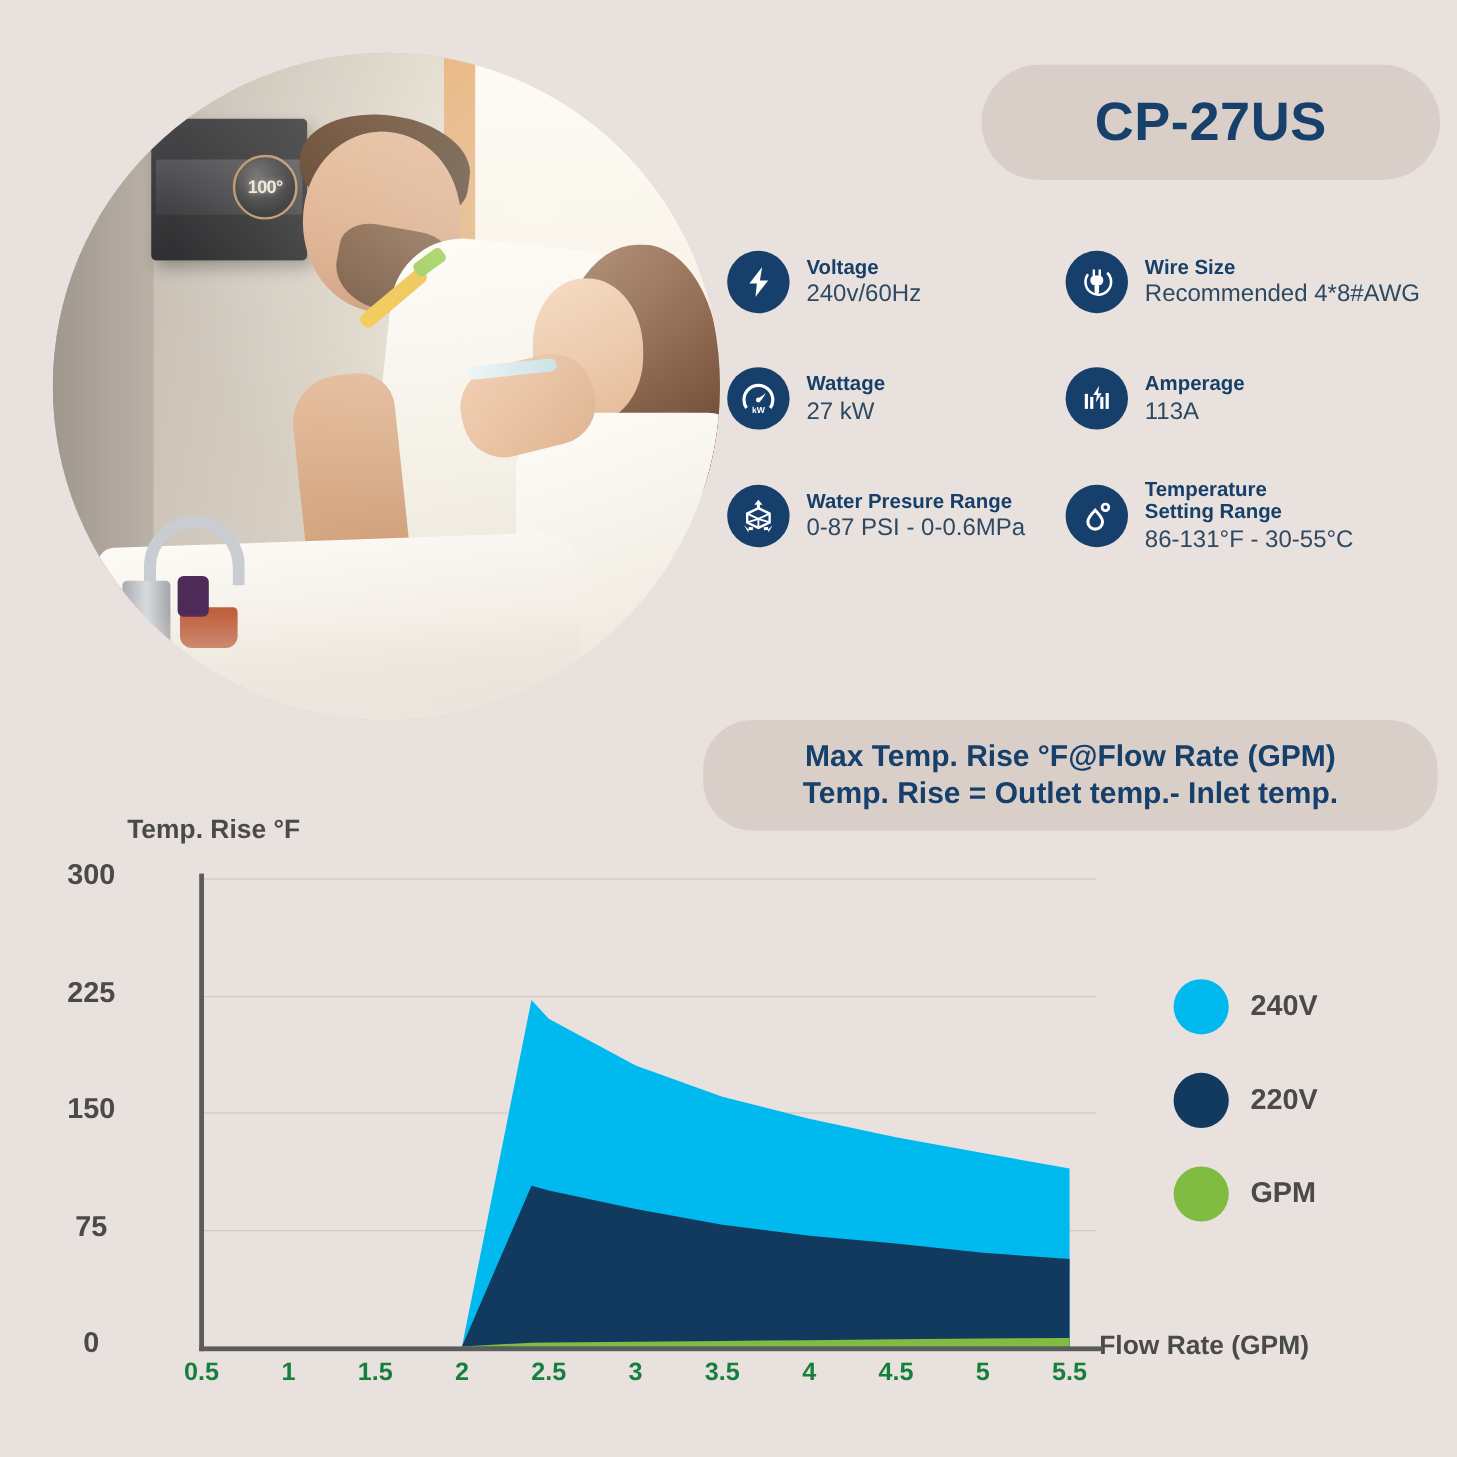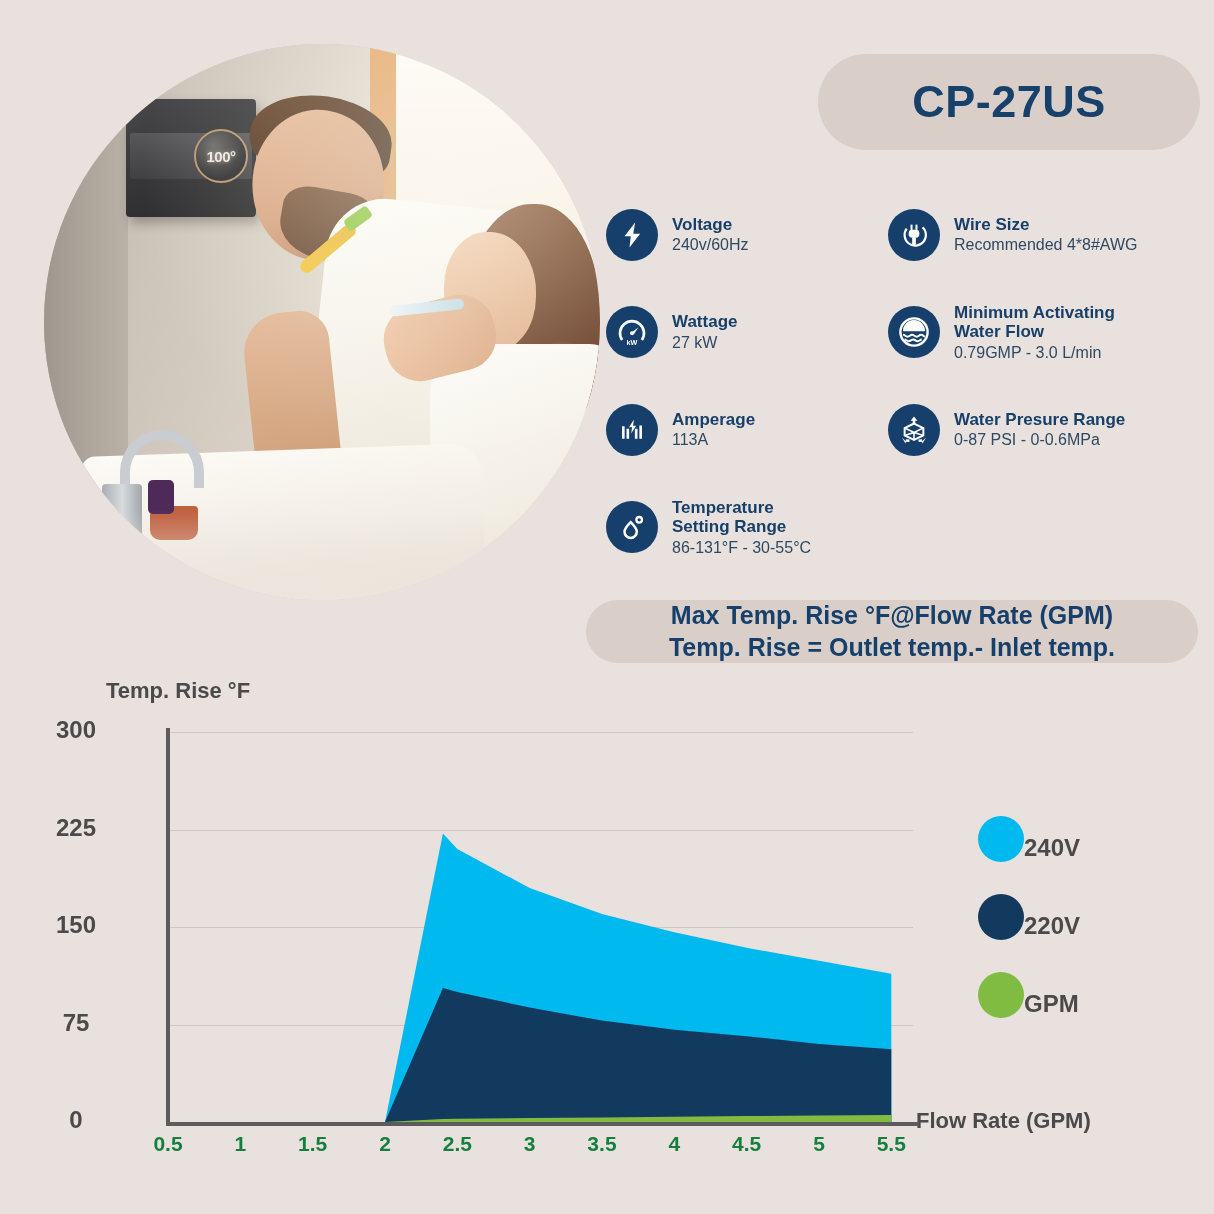--- a/index.html
+++ b/index.html
@@ -194,26 +194,26 @@
   .spec-ico {
     flex: 0 0 auto; width: 52px; height: 52px; border-radius: 50%;
     background: #16406b; display: flex; align-items: center; justify-content: center;
   }
   .spec-ico svg { display: block; }
   .spec-txt { line-height: 1.14; }
   .spec-title {
     color: #163f69; font-size: 17px; font-weight: bold;
   }
   .spec-val {
-    color: #2e4a63; font-size: 16px; margin-top: 2px;
+    color: #2e4a63; font-size: 20px; margin-top: 2px;
   }
 
   
   .chart-banner {
-    position: absolute; left: 586px; top: 600px; width: 612px; height: 63px;
+    position: absolute; left: 586px; top: 600px; width: 612px; height: 92px;
     background: #d9cfc8; border-radius: 41px;
     display: flex; flex-direction: column; align-items: center; justify-content: center;
   }
   .chart-banner div {
     color: #16406b; font-size: 25px; font-weight: bold; line-height: 1.26;
   }
 
   
   .chart-wrap { position: absolute; left: 0; top: 676px; width: 1214px; height: 538px; }
   .ylabel-title {
@@ -233,21 +233,21 @@
   .axis-x-line {
     position: absolute; left: 166px; top: 446px; width: 753px; height: 4px; background: #5c5c5c;
   }
   .ytick-wrap { position: absolute; left: 0; width: 150px; text-align: center;
     color: #4a4a4a; font-size: 24px; font-weight: bold; }
   .xtick {
     position: absolute; top: 456px; color: #15803d; font-size: 21px; font-weight: bold;
     transform: translateX(-50%);
   }
   .legend { position: absolute; left: 978px; top: 140px; }
-  .legend-row { display: flex; align-items: flex-end; margin-bottom: 32px; }
+  .legend-row { display: flex; align-items: center; gap: 18px; margin-bottom: 32px; }
   .legend-dot { width: 46px; height: 46px; border-radius: 50%; }
   .legend-label { color: #4a4a4a; font-size: 24px; font-weight: bold; }
 </style>
 </head>
 <body>
 
 <div class="page">
 
   <div class="photo-circle">
     <div class="ph-wall"></div>
@@ -329,35 +329,20 @@
           <circle cx="12" cy="13" r="1.5" fill="#fff"></circle>
           <text x="12" y="21.4" font-size="5.4" font-weight="bold" fill="#fff" text-anchor="middle" font-family="Liberation Sans">kW</text>
         </svg>
       </div>
       <div class="spec-txt">
         <div class="spec-title">Wattage</div>
         <div class="spec-val">27 kW</div>
       </div>
     </div>
 
-    <div class="spec">
-      <div class="spec-ico">
-        <svg width="34" height="34" viewBox="0 0 24 24">
-          <circle cx="12" cy="12" r="9.6" fill="none" stroke="#fff" stroke-width="1.7"></circle>
-          <path fill="#fff" d="M4.2 11.4a7.8 7.8 0 0 1 15.6 0z"></path>
-          <path fill="none" stroke="#fff" stroke-width="1.4" d="M4.3 14c1.6 0 1.6 1.3 3.2 1.3S9.1 14 10.7 14s1.6 1.3 3.2 1.3S15.5 14 17.1 14s1.6 1.3 2.6 1.3"></path>
-          <path fill="none" stroke="#fff" stroke-width="1.4" d="M5.3 17.3c1.3 0 1.3 1.2 2.9 1.2s1.6-1.2 3.2-1.2 1.6 1.2 3.2 1.2 1.6-1.2 2.9-1.2"></path>
-        </svg>
-      </div>
-      <div class="spec-txt">
-        <div class="spec-title">Minimum Activating</div>
-        <div class="spec-title">Water Flow</div>
-        <div class="spec-val">0.79GMP - 3.0 L/min</div>
-      </div>
-    </div>
 
     <div class="spec">
       <div class="spec-ico">
         <svg width="30" height="30" viewBox="0 0 24 24">
           <rect x="4" y="9" width="2.1" height="10" fill="#fff"></rect>
           <rect x="7.6" y="11" width="2.1" height="8" fill="#fff"></rect>
           <rect x="14.3" y="11" width="2.1" height="8" fill="#fff"></rect>
           <rect x="17.9" y="8.4" width="2.1" height="10.6" fill="#fff"></rect>
           <path fill="#fff" d="M13.6 3.6l-4 6.1h2.5l-.8 5 4-6.2h-2.5z"></path>
         </svg>

